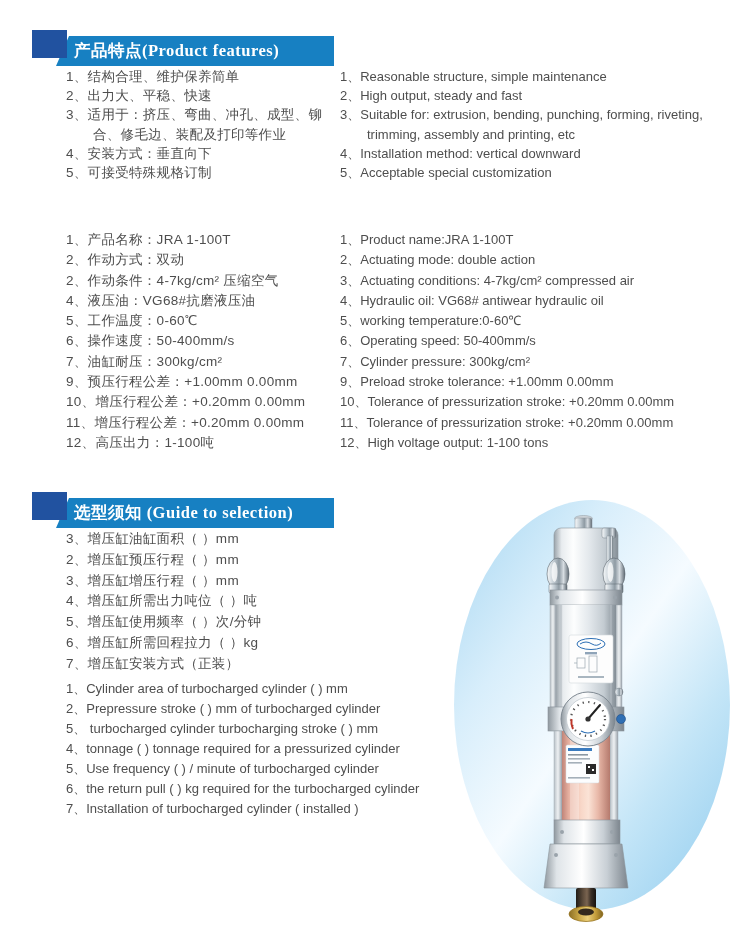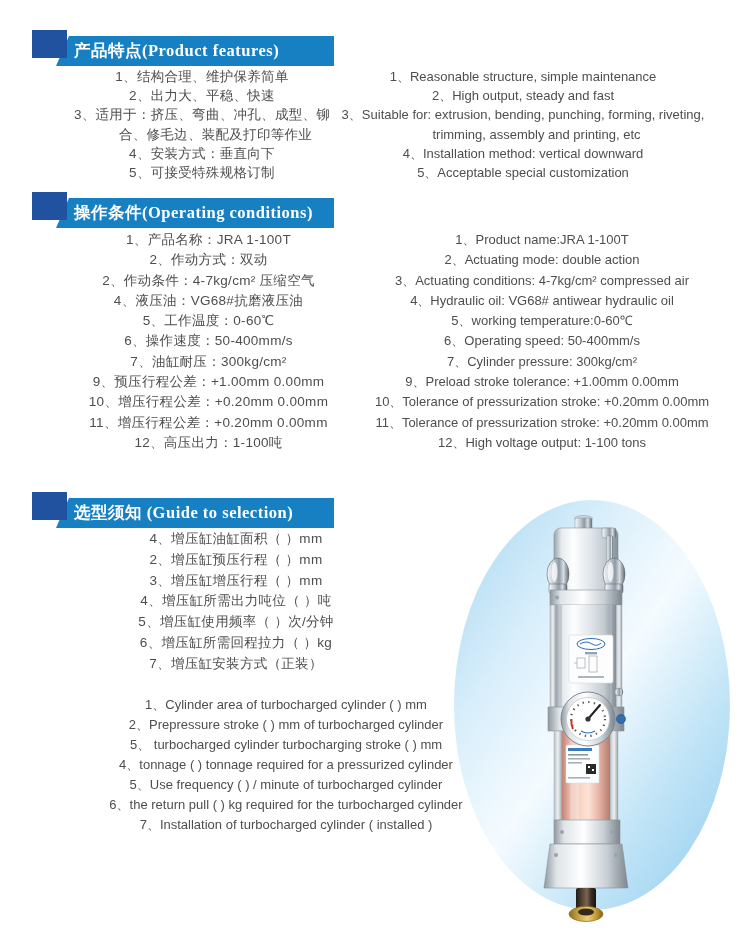--- a/index.html
+++ b/index.html
@@ -21,28 +21,28 @@
   }
   .banner .bar{
     position:absolute;left:56px;top:6px;height:30px;min-width:278px;
     background:var(--banner-blue);color:#fff;margin:0;
     font-family:"Liberation Serif",serif;font-weight:bold;font-size:16.5px;
     line-height:30px;padding:0 14px 0 18px;letter-spacing:.5px;white-space:nowrap;
     clip-path:polygon(13px 0,100% 0,100% 100%,0 100%);z-index:1;
   }
   
   ul.list{position:absolute;margin:0;padding:0;list-style:none;}
-  ul.list li{padding-left:27px;text-indent:-27px;text-align:center;}
+  ul.list li{padding-left:27px;text-indent:-27px;}
   .zh{letter-spacing:.3px;}
   .s1-zh{left:66px;top:67px;width:272px;font-size:13.5px;line-height:19.2px;}
   .s1-en{left:340px;top:67px;width:366px;font-size:13px;line-height:19.2px;}
   .s2-zh{left:66px;top:230px;width:285px;font-size:13.5px;line-height:20.3px;}
   .s2-en{left:340px;top:230px;width:404px;font-size:13px;line-height:20.3px;}
   .s3-zh{left:66px;top:529px;width:340px;font-size:13.5px;line-height:20.8px;}
-  .s3-en{left:66px;top:695px;width:440px;font-size:13px;line-height:20px;}
+  .s3-en{left:66px;top:679px;width:440px;font-size:13px;line-height:20px;}
   
   .product-wrap{position:absolute;left:450px;top:498px;width:300px;height:430px;}
   svg{display:block;}
 </style>
 </head>
 <body>
 
 <div class="page">
 
   <div class="banner" style="top:30px">
@@ -57,24 +57,20 @@
       <li>5、可接受特殊规格订制</li>
     </ul>
   <ul class="list en s1-en">
       <li>1、Reasonable structure, simple maintenance</li>
       <li>2、High output, steady and fast</li>
       <li>3、Suitable for: extrusion, bending, punching, forming, riveting, trimming, assembly and printing, etc</li>
       <li>4、Installation method: vertical downward</li>
       <li>5、Acceptable special customization</li>
     </ul>
 
-  <div class="banner" style="top:192px">
-    <span class="sq"></span>
-    <h2 class="bar">操作条件(Operating conditions)</h2>
-  </div>
   <ul class="list zh s2-zh">
       <li>1、产品名称：JRA 1-100T</li>
       <li>2、作动方式：双动</li>
       <li>2、作动条件：4-7kg/cm² 压缩空气</li>
       <li>4、液压油：VG68#抗磨液压油</li>
       <li>5、工作温度：0-60℃</li>
       <li>6、操作速度：50-400mm/s</li>
       <li>7、油缸耐压：300kg/cm²</li>
       <li>9、预压行程公差：+1.00mm 0.00mm</li>
       <li>10、增压行程公差：+0.20mm 0.00mm</li>
@@ -93,21 +89,21 @@
       <li>10、Tolerance of pressurization stroke: +0.20mm 0.00mm</li>
       <li>11、Tolerance of pressurization stroke: +0.20mm 0.00mm</li>
       <li>12、High voltage output: 1-100 tons</li>
     </ul>
 
   <div class="banner" style="top:492px">
     <span class="sq"></span>
     <h2 class="bar">选型须知 (Guide to selection)</h2>
   </div>
   <ul class="list zh s3-zh">
-      <li>4、增压缸油缸面积（ ）mm</li>
+      <li>3、增压缸油缸面积（ ）mm</li>
       <li>2、增压缸预压行程（ ）mm</li>
       <li>3、增压缸增压行程（ ）mm</li>
       <li>4、增压缸所需出力吨位（ ）吨</li>
       <li>5、增压缸使用频率（ ）次/分钟</li>
       <li>6、增压缸所需回程拉力（ ）kg</li>
       <li>7、增压缸安装方式（正装）</li>
     </ul>
   <ul class="list en s3-en">
       <li>1、Cylinder area of turbocharged cylinder ( ) mm</li>
       <li>2、Prepressure stroke ( ) mm of turbocharged cylinder</li>

